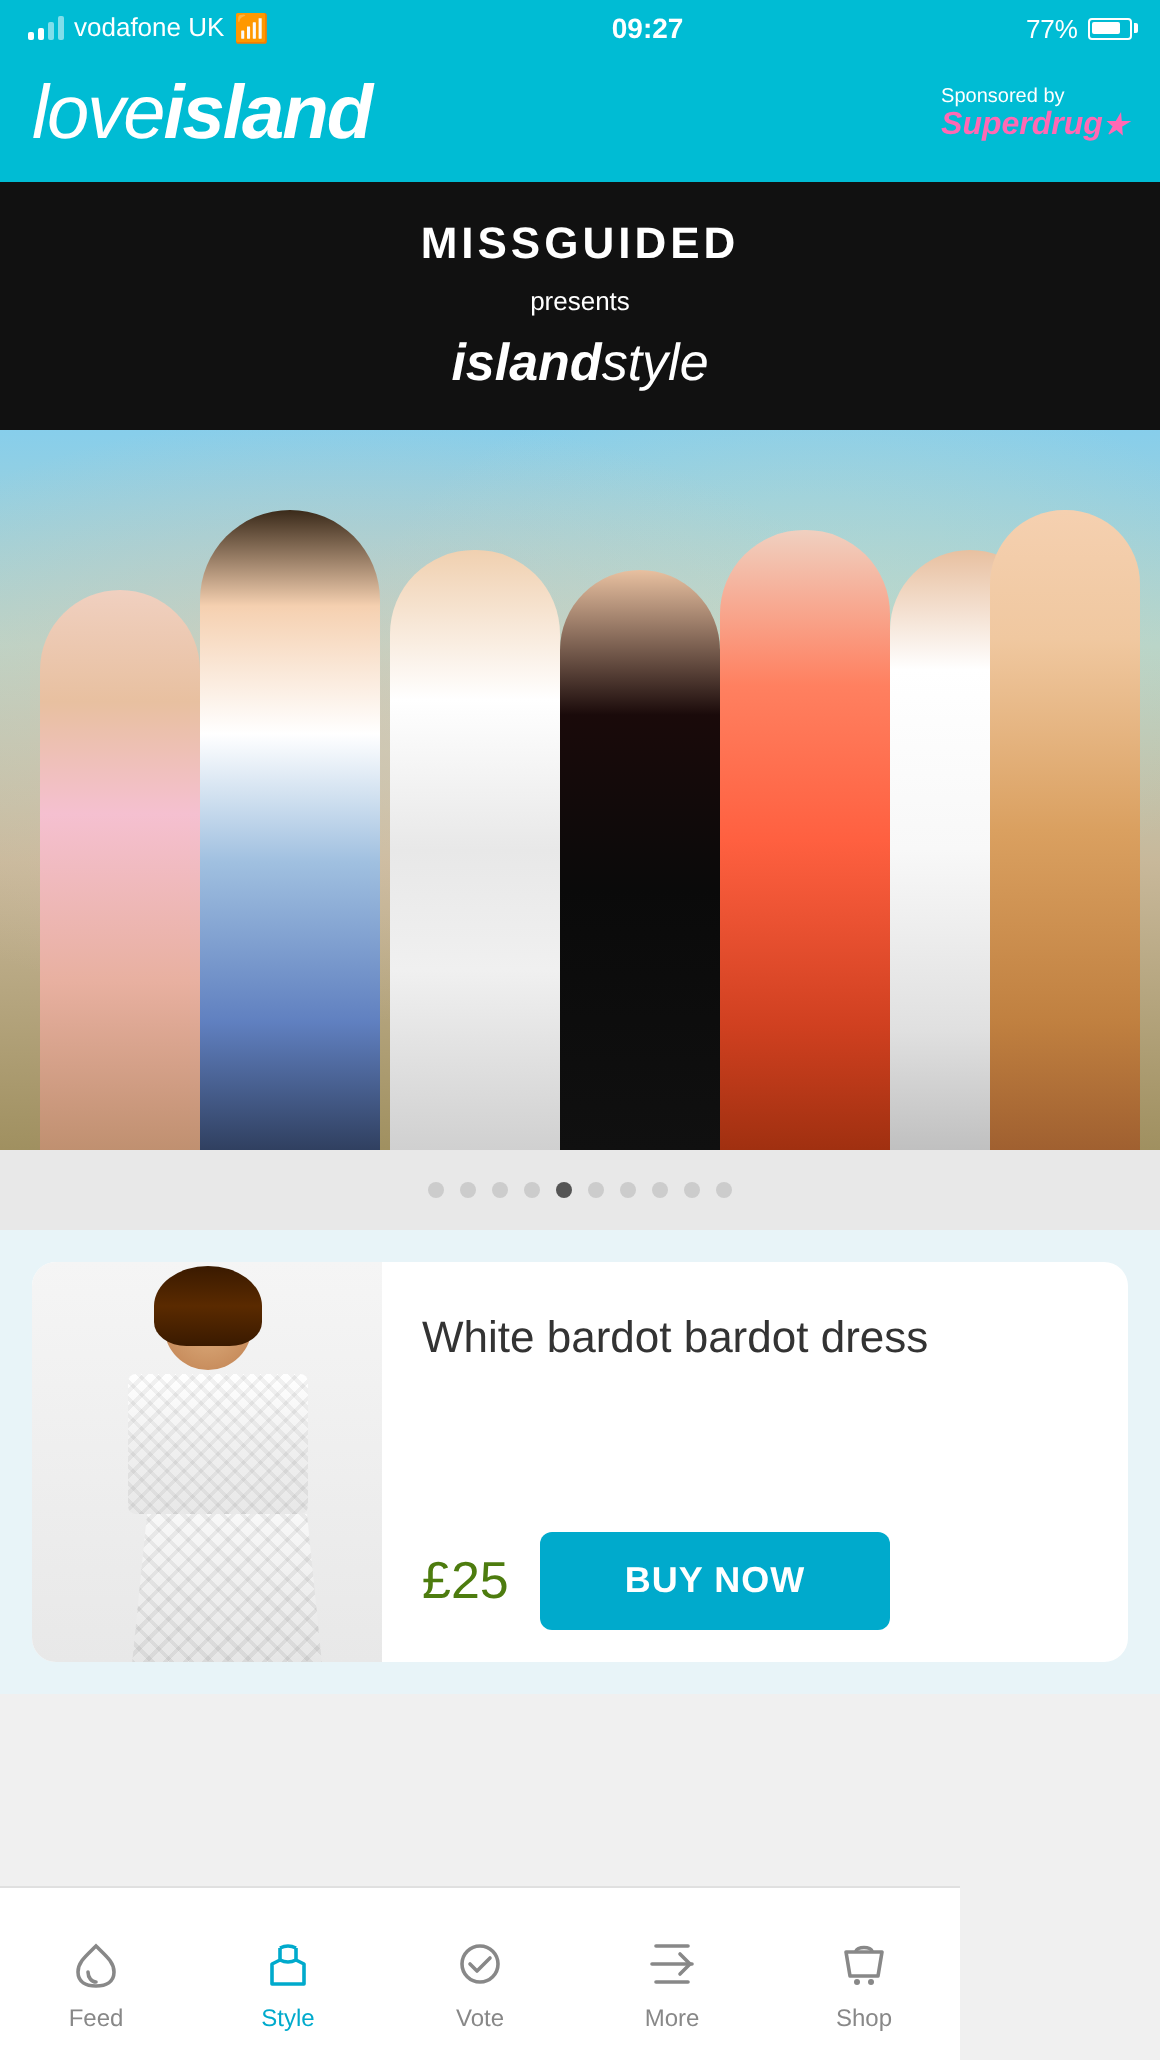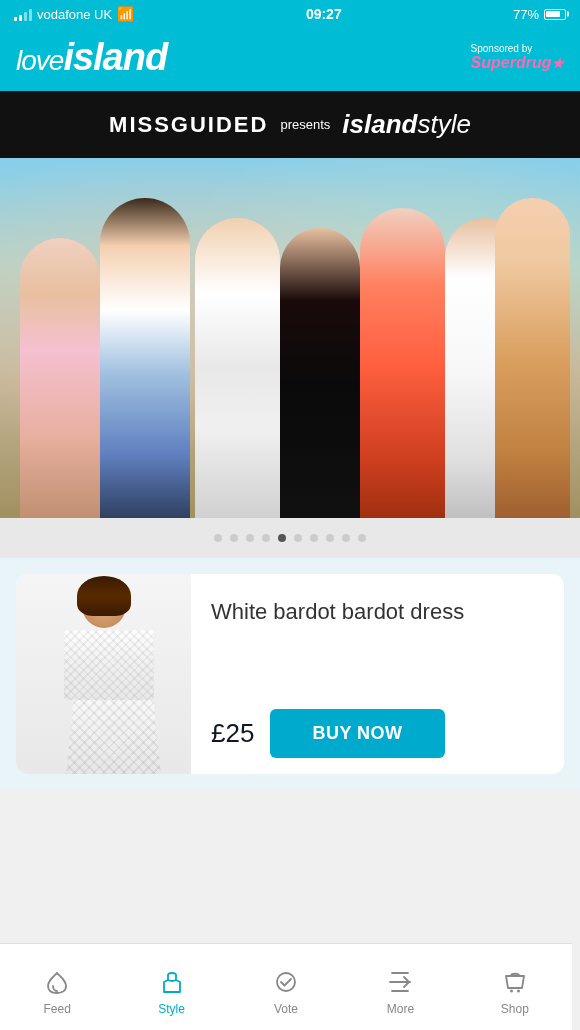--- a/index.html
+++ b/index.html
@@ -17,21 +17,21 @@
       background: #00bcd4;
       height: 28px;
       display: flex;
       align-items: center;
       justify-content: space-between;
       padding: 0 14px;
       color: white;
       font-size: 13px;
       font-weight: 500;
     }
-    .status-left { display: flex; align-items: center; gap: 5px; }
+    .status-left { display: flex; gap: 5px; }
     .status-center { font-weight: 600; font-size: 14px; }
     .status-right { display: flex; align-items: center; gap: 5px; font-size: 13px; }
 
     
     .signal-bars { display: flex; align-items: flex-end; gap: 2px; height: 14px; }
     .signal-bars span {
       background: white;
       width: 3px;
       border-radius: 1px;
     }
@@ -81,21 +81,21 @@
       display: flex;
       align-items: center;
       justify-content: space-between;
     }
     .logo-area {
       display: flex;
       align-items: baseline;
       gap: 0;
     }
     .logo-love {
-      font-size: 28px;
+      font-size: 38px;
       font-weight: 300;
       color: white;
       font-style: italic;
       letter-spacing: -1px;
       text-align: center;
     }
     .logo-island {
       font-size: 38px;
       font-weight: 700;
       color: white;
@@ -125,20 +125,21 @@
     }
 
     
     .missguided-banner {
       background: #111;
       padding: 18px 24px;
       display: flex;
       align-items: center;
       justify-content: center;
       gap: 8px;
+      flex-direction: column;
     }
     .missguided-text {
       color: white;
       font-size: 22px;
       font-weight: 900;
       letter-spacing: 2px;
       text-transform: uppercase;
     }
     .presents-text {
       color: white;
@@ -308,40 +309,40 @@
     .product-actions {
       display: flex;
       align-items: center;
       gap: 16px;
       margin-top: auto;
       padding-top: 16px;
     }
     .product-price {
       font-size: 26px;
       font-weight: 500;
-      color: #0f172a;
+      color: #4d7c0f;
     }
     .buy-now-btn {
       background: #00aacc;
       color: white;
       border: none;
       border-radius: 6px;
       padding: 14px 42px;
       font-size: 18px;
       font-weight: 700;
       cursor: pointer;
       letter-spacing: 0.5px;
     }
 
     
     .bottom-nav {
       position: fixed;
       bottom: 0;
       left: 0;
-      width: 572px;
+      width: 480px;
       background: white;
       border-top: 1px solid #e0e0e0;
       display: flex;
       height: 87px;
     }
     .nav-item {
       flex: 1;
       display: flex;
       flex-direction: column;
       align-items: center;

